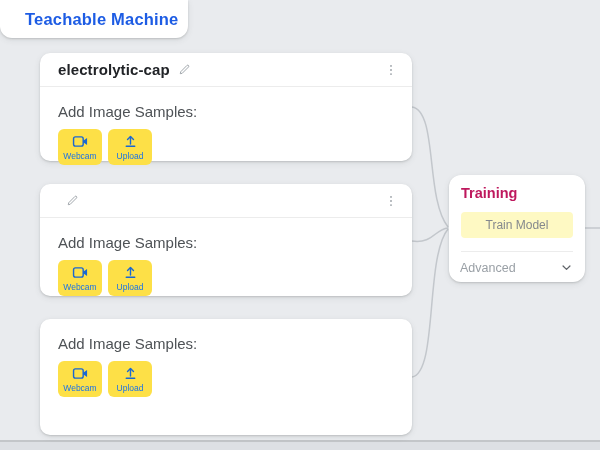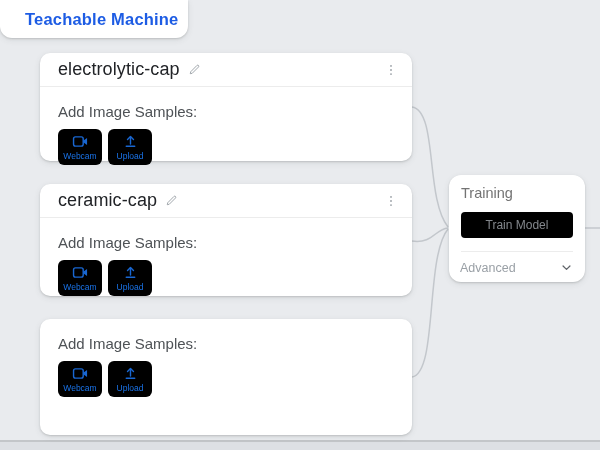--- a/index.html
+++ b/index.html
@@ -26,39 +26,39 @@
   .logo { color:#1d5ce4; font-weight:bold; font-size:16.5px; letter-spacing:.2px; white-space:nowrap; cursor:pointer; }
   
   .class-card { left:40px; width:372px; }
   .card-1 { top:53px;  height:108px; }
   .card-2 { top:184px; height:112px; }
   .card-3 { top:319px; height:116px; }
   .class-header {
     height:33px; display:flex; align-items:center;
     padding:0 12px 0 18px; border-bottom:1px solid #ececec;
   }
-  .class-title { font-size:18px; font-weight:normal; color:#212327; letter-spacing:.1px; cursor:text; }
+  .class-title { font-size:15px; font-weight:bold; color:#212327; letter-spacing:.1px; cursor:text; }
   .edit-icon { margin-left:8px; display:flex; cursor:pointer; }
   .kebab { margin-left:auto; display:flex; cursor:pointer; padding:2px; }
   .class-body { padding:9px 18px 0; }
   .samples-label { font-size:15px; color:#4e5256;margin-top:7px; }
   .sample-buttons { display:flex; gap:6px; margin-top:9px; }
   .sample-btn {
-    width:44px; height:36px; background:#000000; border:none; border-radius:6px;
+    width:44px; height:36px; background:#fde047; border:none; border-radius:6px;
     display:flex; flex-direction:column; align-items:center; justify-content:center;
     gap:1px; cursor:pointer; padding:0;
   }
   .sample-btn svg { color:#1967d2; display:block; }
   .btn-label { font-size:8.5px; color:#1a73e8; font-family:"Liberation Sans", sans-serif; }
   
   #training-card { left:449px; top:175px; width:136px; height:107px; box-sizing:border-box; border-radius:12px; }
   .training-inner { padding:10px 12px 0; }
-  .training-title { font-size:14.5px; font-weight:normal; color:#737373; }
+  .training-title { font-size:14.5px; font-weight:bold; color:#be185d; }
   #train-btn {
-    margin-top:11px; width:100%; height:26px; background:#000000; border:none;
+    margin-top:11px; width:100%; height:26px; background:#fef9c3; border:none;
     border-radius:4px; font-size:12px; color:#84888d; cursor:pointer;
     font-family:"Liberation Sans", sans-serif;
   }
   .training-divider { margin-top:13px; border-top:1px solid #ececec; }
   .advanced-row {
     height:31px; display:flex; align-items:center; justify-content:space-between;
     padding:0 11px; cursor:pointer;
   }
   .advanced-label { font-size:12.5px; color:#9aa0a6; }
   
@@ -121,21 +121,20 @@
             <path d="M6 18.8 H18"></path>
           </svg>
           <span class="btn-label">Upload</span>
         </button>
       </div>
     </div>
   </div>
 
   <div class="class-card card card-2">
     <div class="class-header">
-      <span class="class-title">ceramic-cap</span>
       <span class="edit-icon">
         <svg width="13" height="13" viewBox="0 0 24 24">
           <path d="M5 16.2 L4.2 19.8 L7.8 19 L19.4 7.4 C20.2 6.6 20.2 5.3 19.4 4.5 C18.6 3.7 17.3 3.7 16.5 4.5 Z" fill="none" stroke="#9aa0a6" stroke-width="1.7" stroke-linejoin="round"></path>
         </svg>
       </span>
       <span class="kebab">
         <svg width="14" height="16" viewBox="0 0 24 24">
           <circle cx="12" cy="5" r="1.6" fill="#9aa0a6"></circle>
           <circle cx="12" cy="12" r="1.6" fill="#9aa0a6"></circle>
           <circle cx="12" cy="19" r="1.6" fill="#9aa0a6"></circle>

